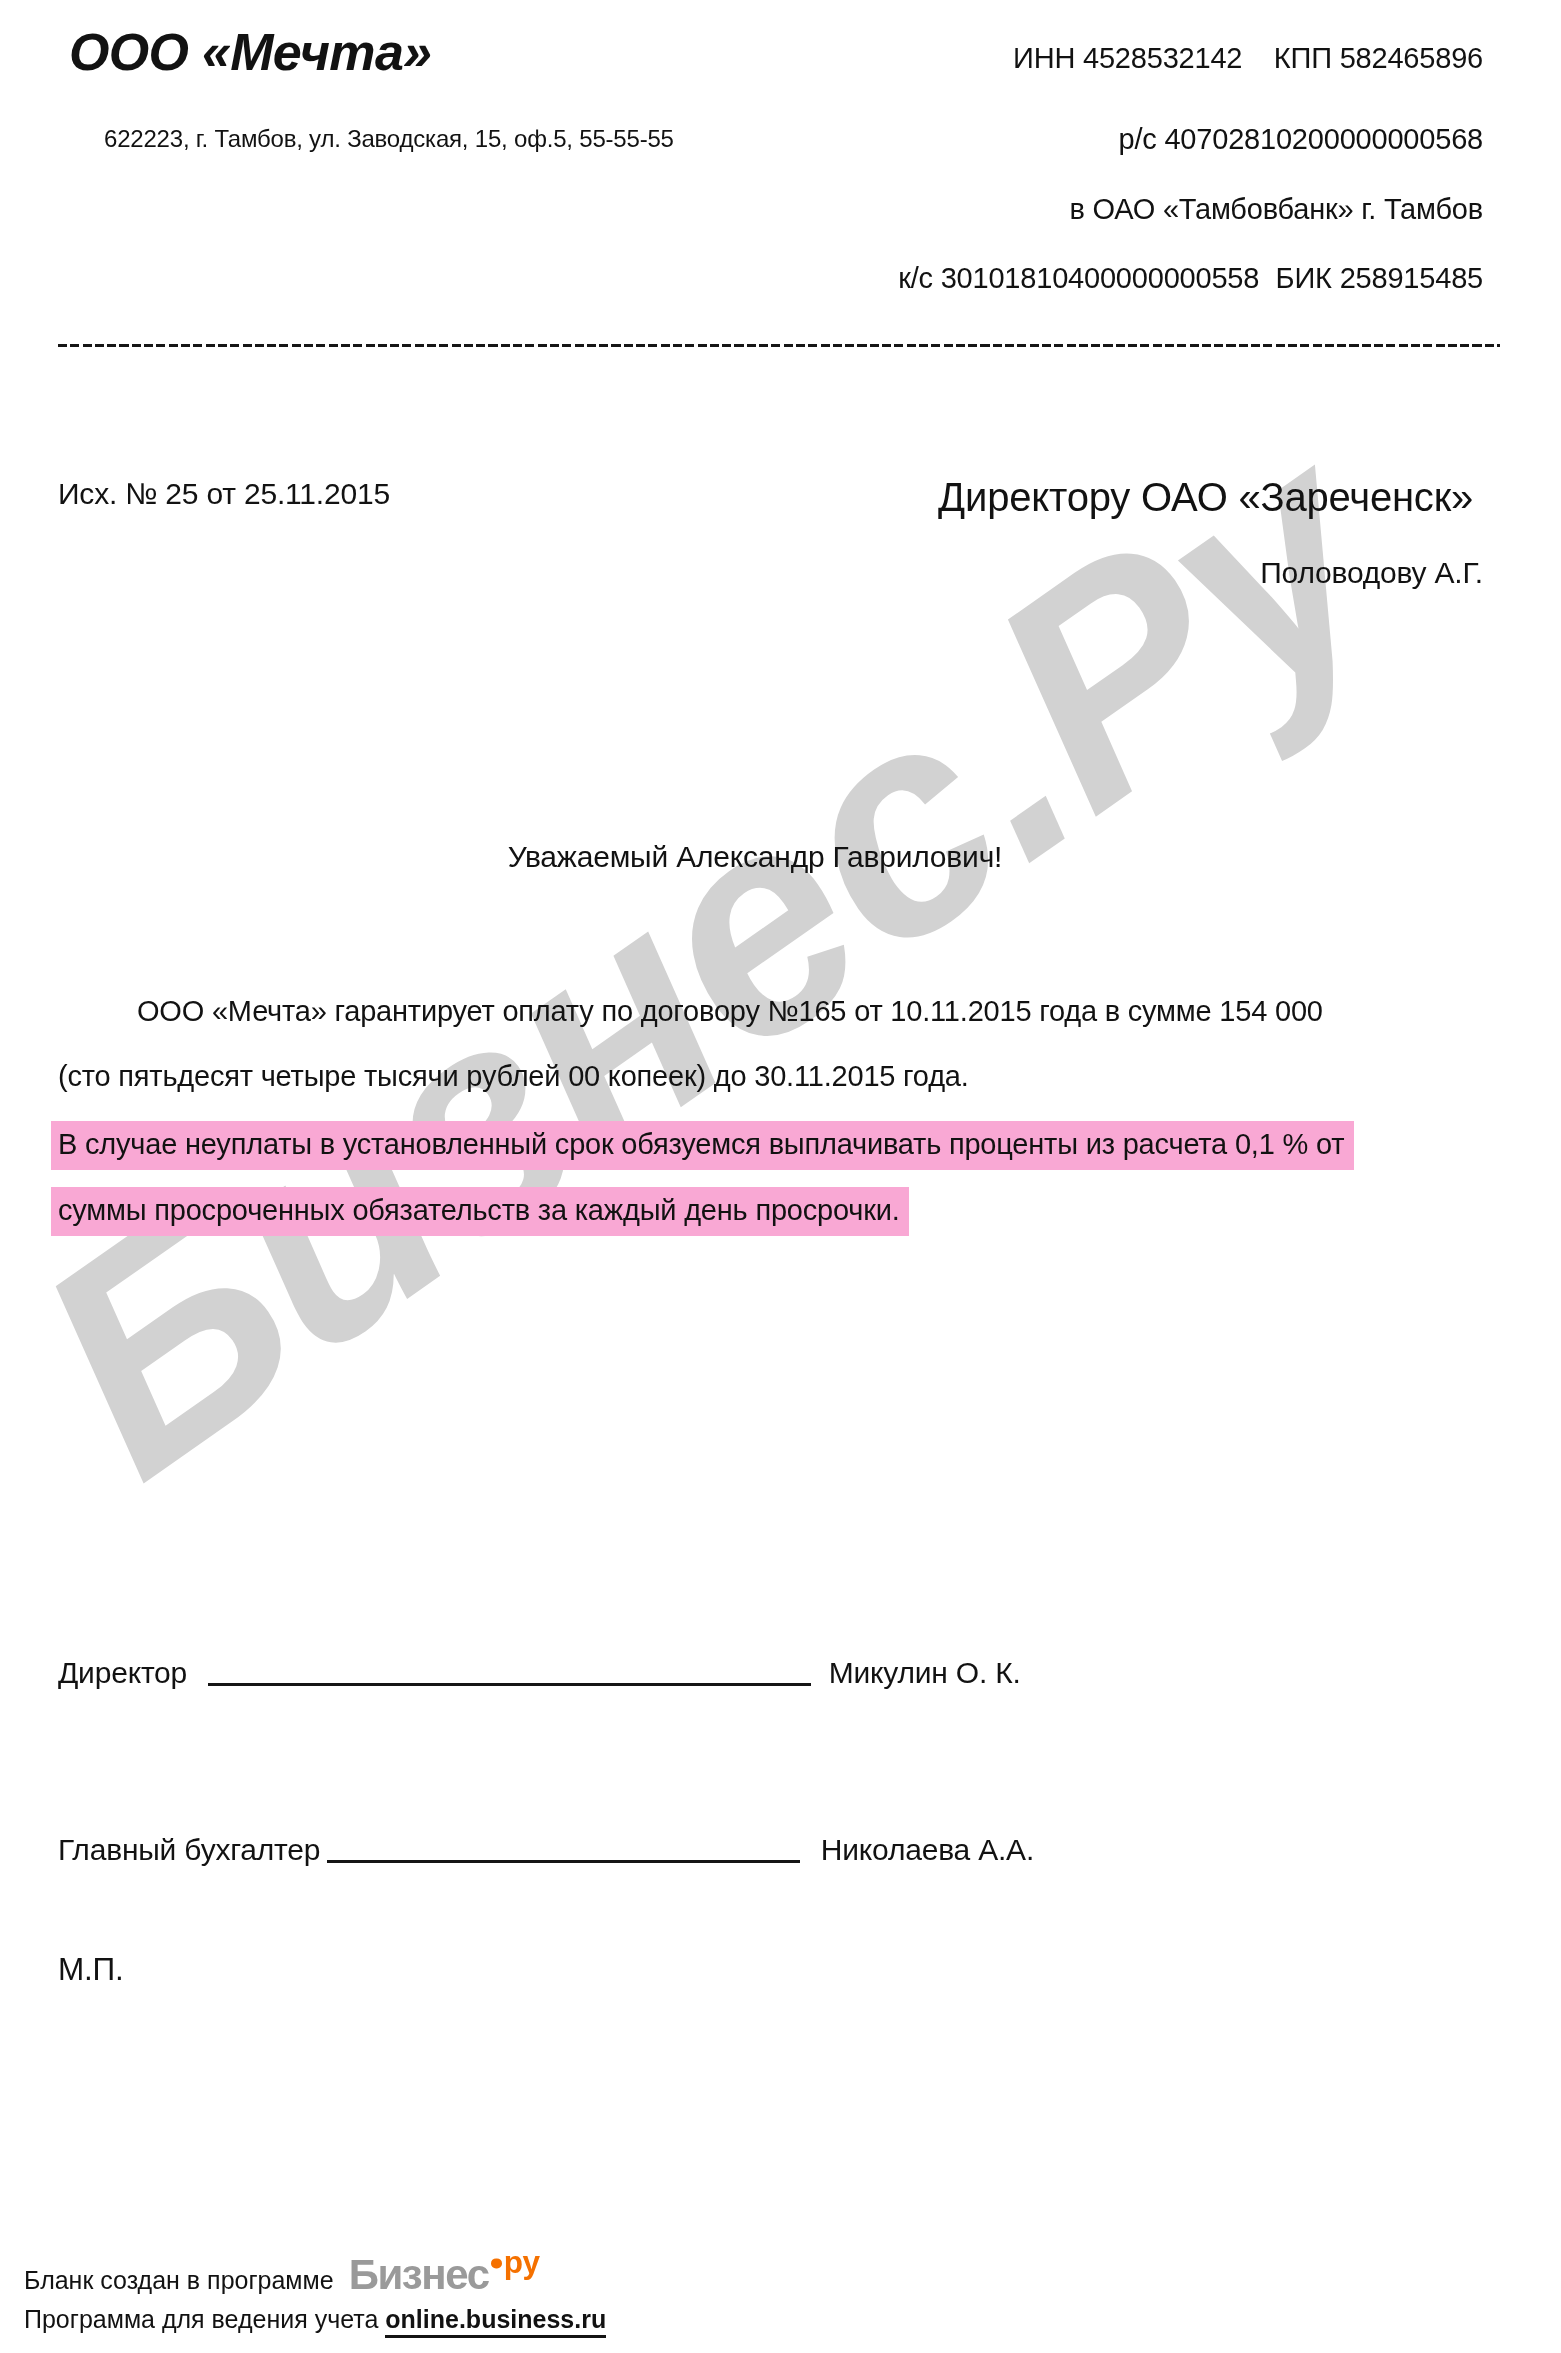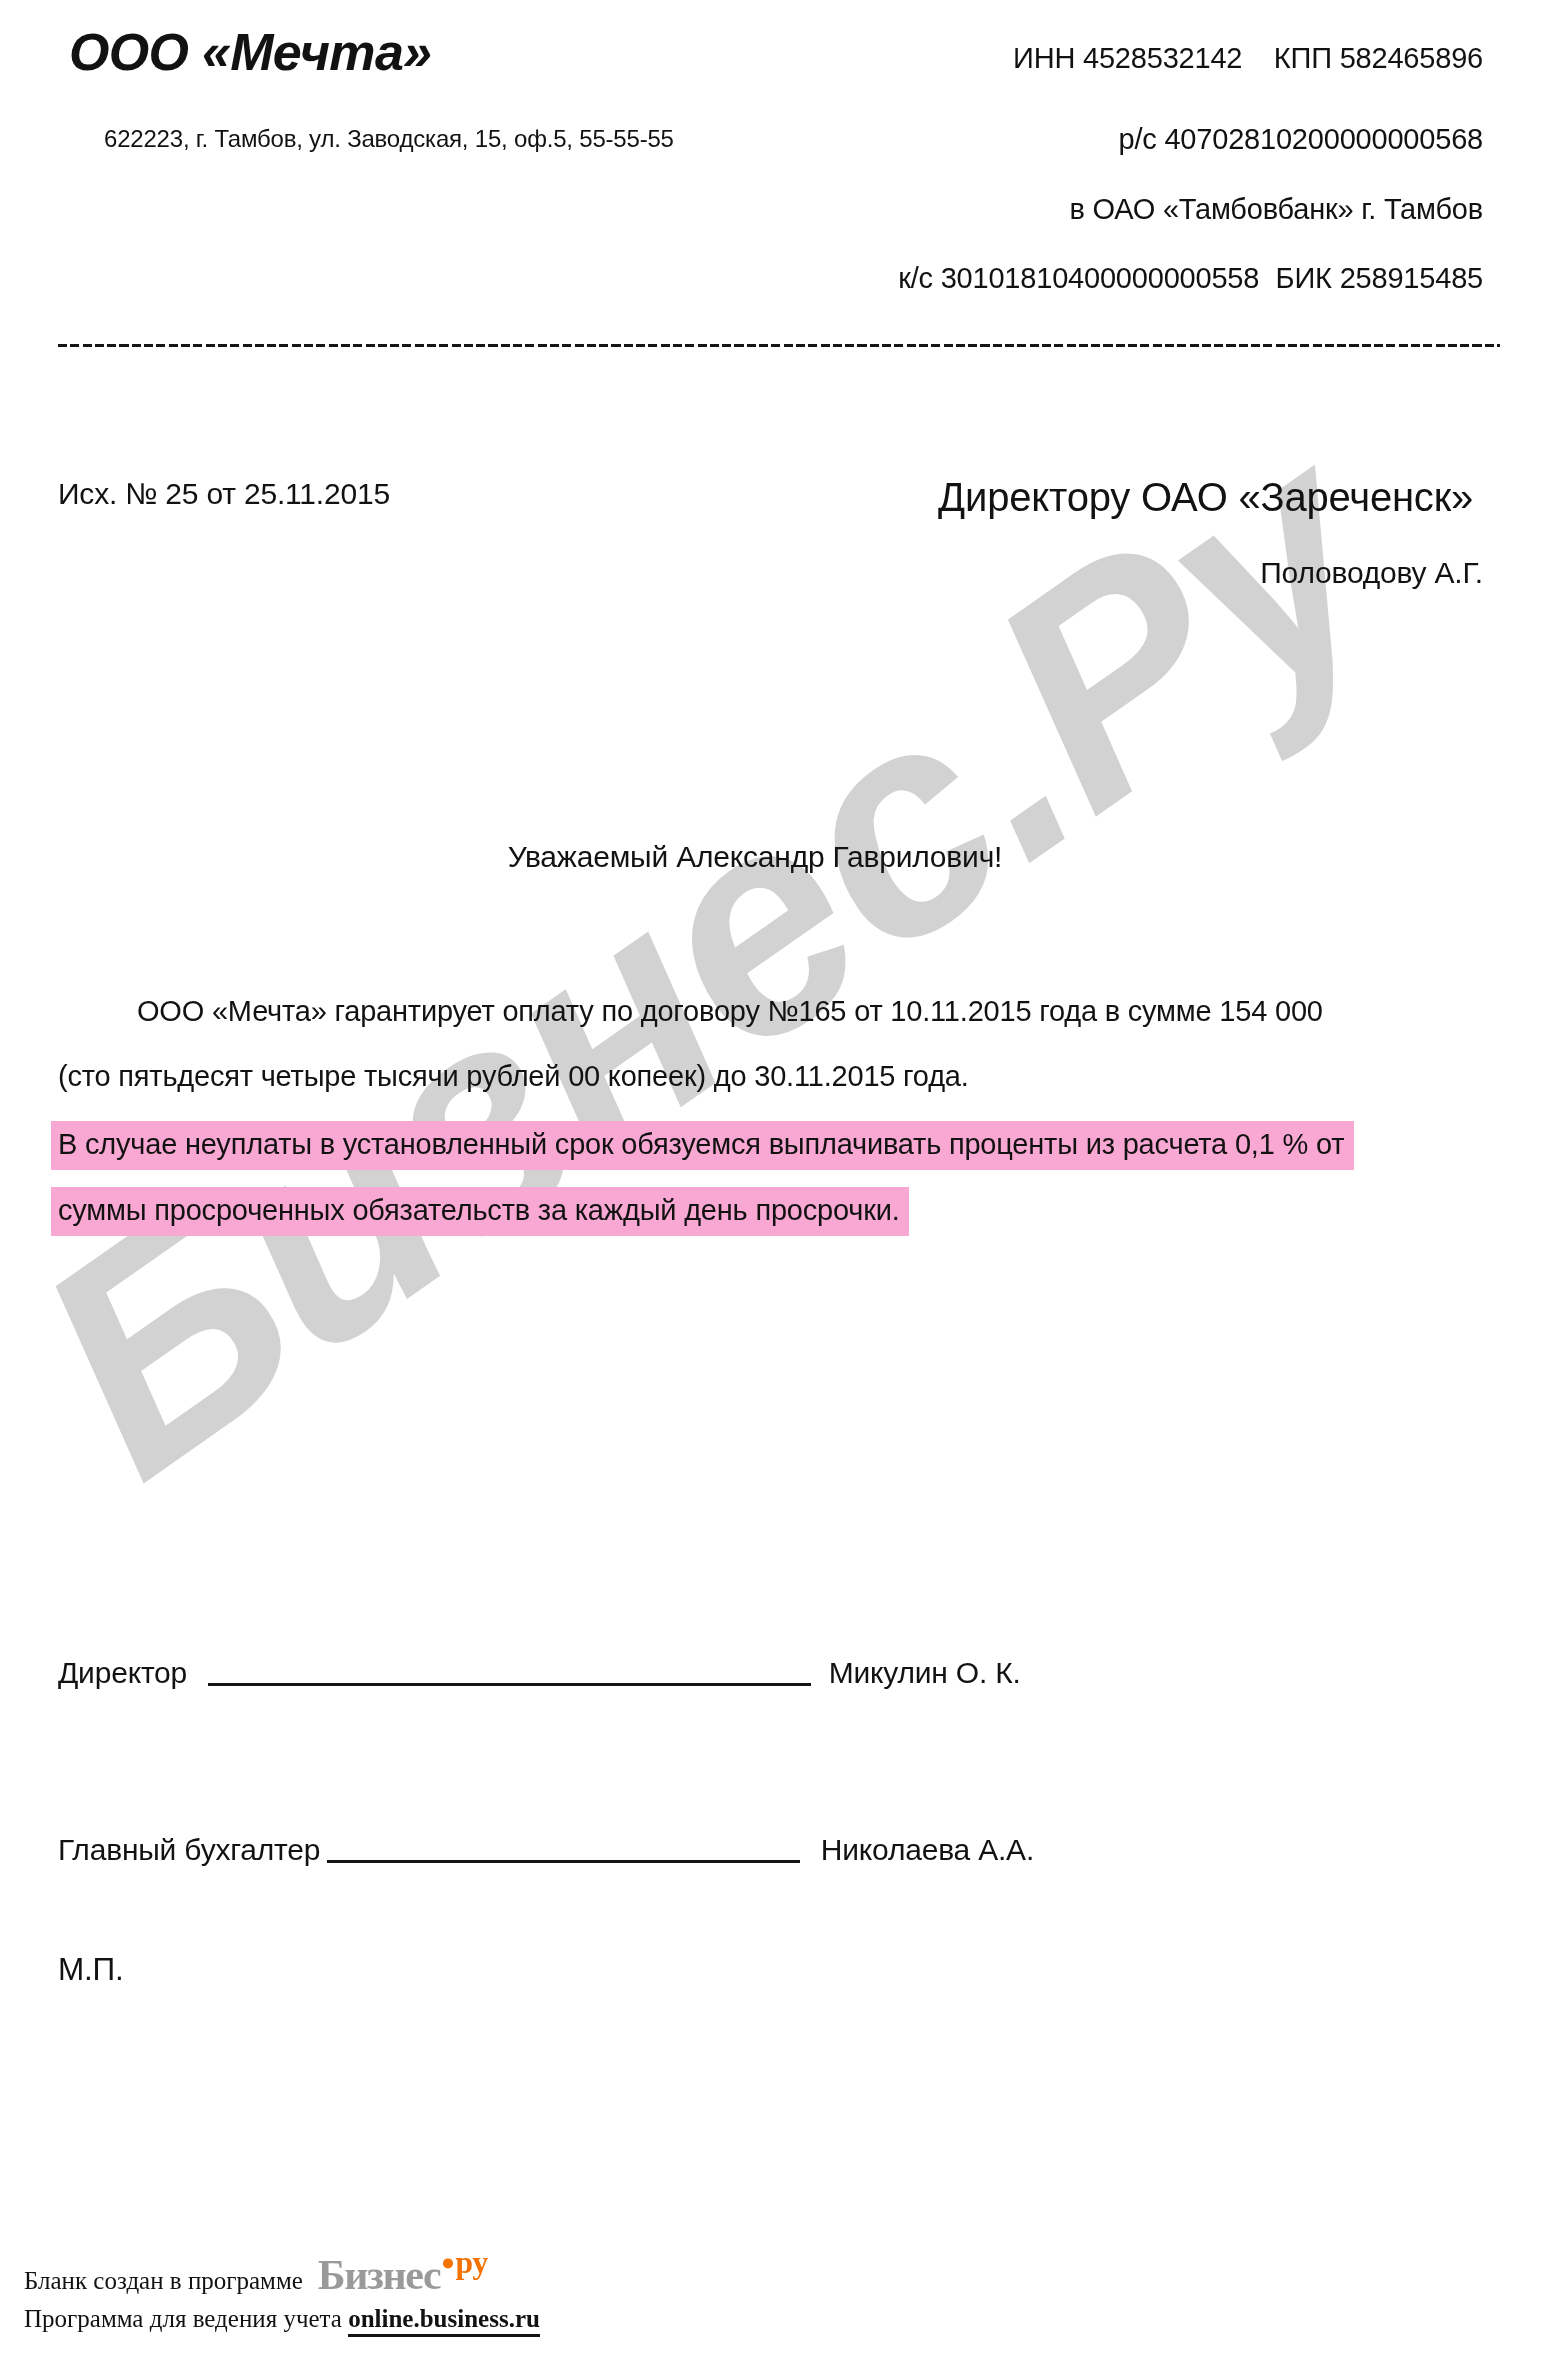--- a/index.html
+++ b/index.html
@@ -67,21 +67,21 @@
   .sig-line{
     display:inline-block;height:0;
     border-bottom:3.4px solid #151515;
     align-self:flex-end;margin-bottom:4.1px;
   }
   .sig-line-1{width:603px;margin-left:20.6px;margin-right:18px;}
   .sig-line-2{width:473px;margin-left:6.9px;margin-right:20.6px;}
   .stamp{left:58px;top:1951px;font-size:31.5px;}
 
   
-  .footer{left:24px;top:2251px;font-size:25px;letter-spacing:0;font-family:Liberation Serif, serif;}
+  .footer{left:24px;top:2251px;font-size:25px;letter-spacing:0;}
   .footer-line1{display:flex;align-items:baseline;}
   .logo{margin-left:15px;display:inline-flex;align-items:baseline;}
   .logo-main{font-size:42px;font-weight:bold;color:#9a9a9a;letter-spacing:-1.4px;}
   .logo-sup{display:inline-flex;align-items:center;transform:translateY(-20.6px);margin-left:2.7px;}
   .logo-dot{width:10.3px;height:10.3px;border-radius:50%;background:#f57100;margin-right:2.1px;}
   .logo-ru{font-size:31.5px;font-weight:bold;color:#f57100;letter-spacing:0;}
   .footer-line2{margin-top:2.7px;}
   .footer-link{
     display:inline-block;font-weight:bold;
     border-bottom:3.4px solid #141414;padding-bottom:1.4px;

